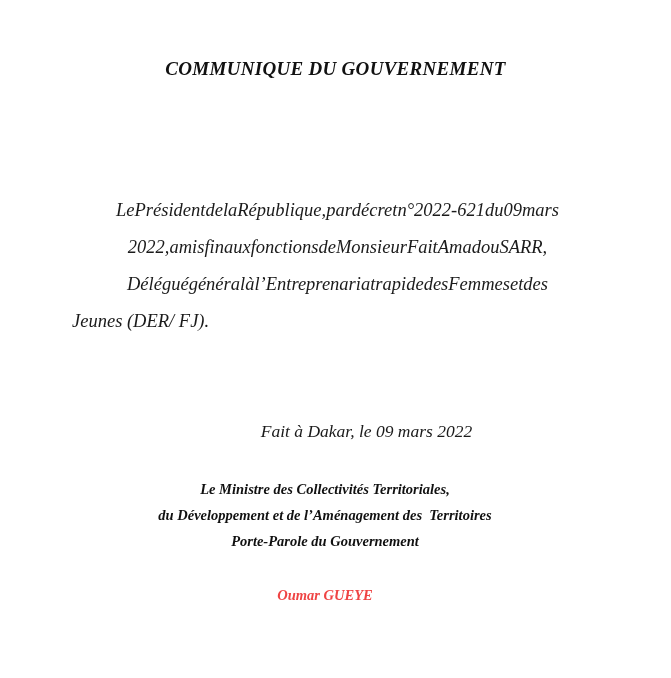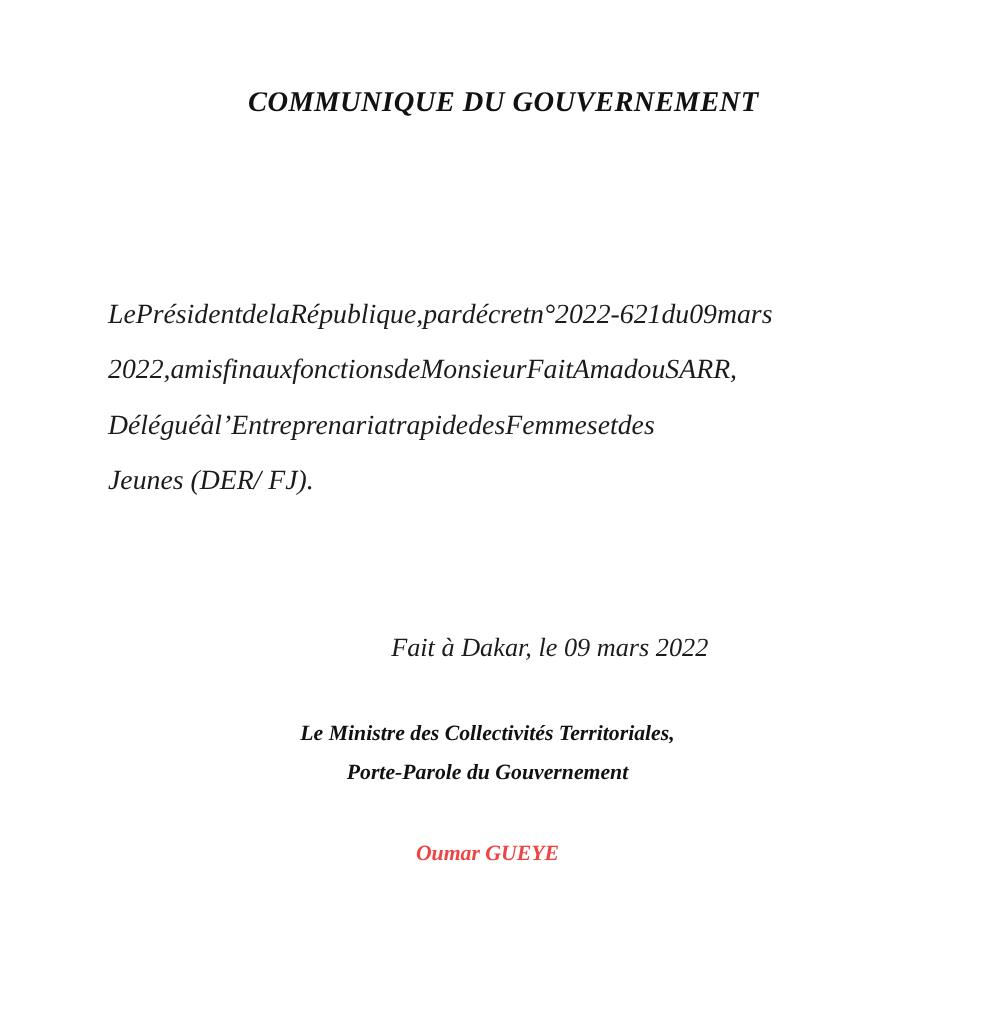--- a/index.html
+++ b/index.html
@@ -51,21 +51,21 @@
     font-size: 18.5px;
     line-height: 37px;
     color: #1b1b1b;
     white-space: pre;
     font-family: "Liberation Serif", "DejaVu Serif", serif;
   }
 
   
   .body-line.justify {
     display: flex;
-    justify-content: flex-start;
+    justify-content: center;
     white-space: normal;
   }
   .body-line.justify > span {
     white-space: pre;
   }
 
   
   .date-line {
     position: absolute;
     top: 421px;
@@ -139,33 +139,35 @@
       <span>fonctions</span>
       <span>de</span>
       <span>Monsieur</span>
       <span>Fait</span>
       <span>Amadou</span>
       <span>SARR,</span>
     </div>
 
     <div class="body-line justify">
       <span>Délégué</span>
+      <span>général</span>
       <span>à</span>
       <span>l’Entreprenariat</span>
       <span>rapide</span>
       <span>des</span>
       <span>Femmes</span>
       <span>et</span>
       <span>des</span>
     </div>
 
     <div class="body-line">Jeunes (DER/ FJ).</div>
   </div>
 
   <div class="date-line">Fait à Dakar, le 09 mars 2022</div>
 
   <div class="signature-block">
     <div class="sig-line">Le Ministre des Collectivités Territoriales,</div>
+    <div class="sig-line">du Développement et de l’Aménagement des  Territoires</div>
     <div class="sig-line">Porte-Parole du Gouvernement</div>
     <div class="sig-name">Oumar GUEYE</div>
   </div>
 
 </div>
 
 </body></html>

